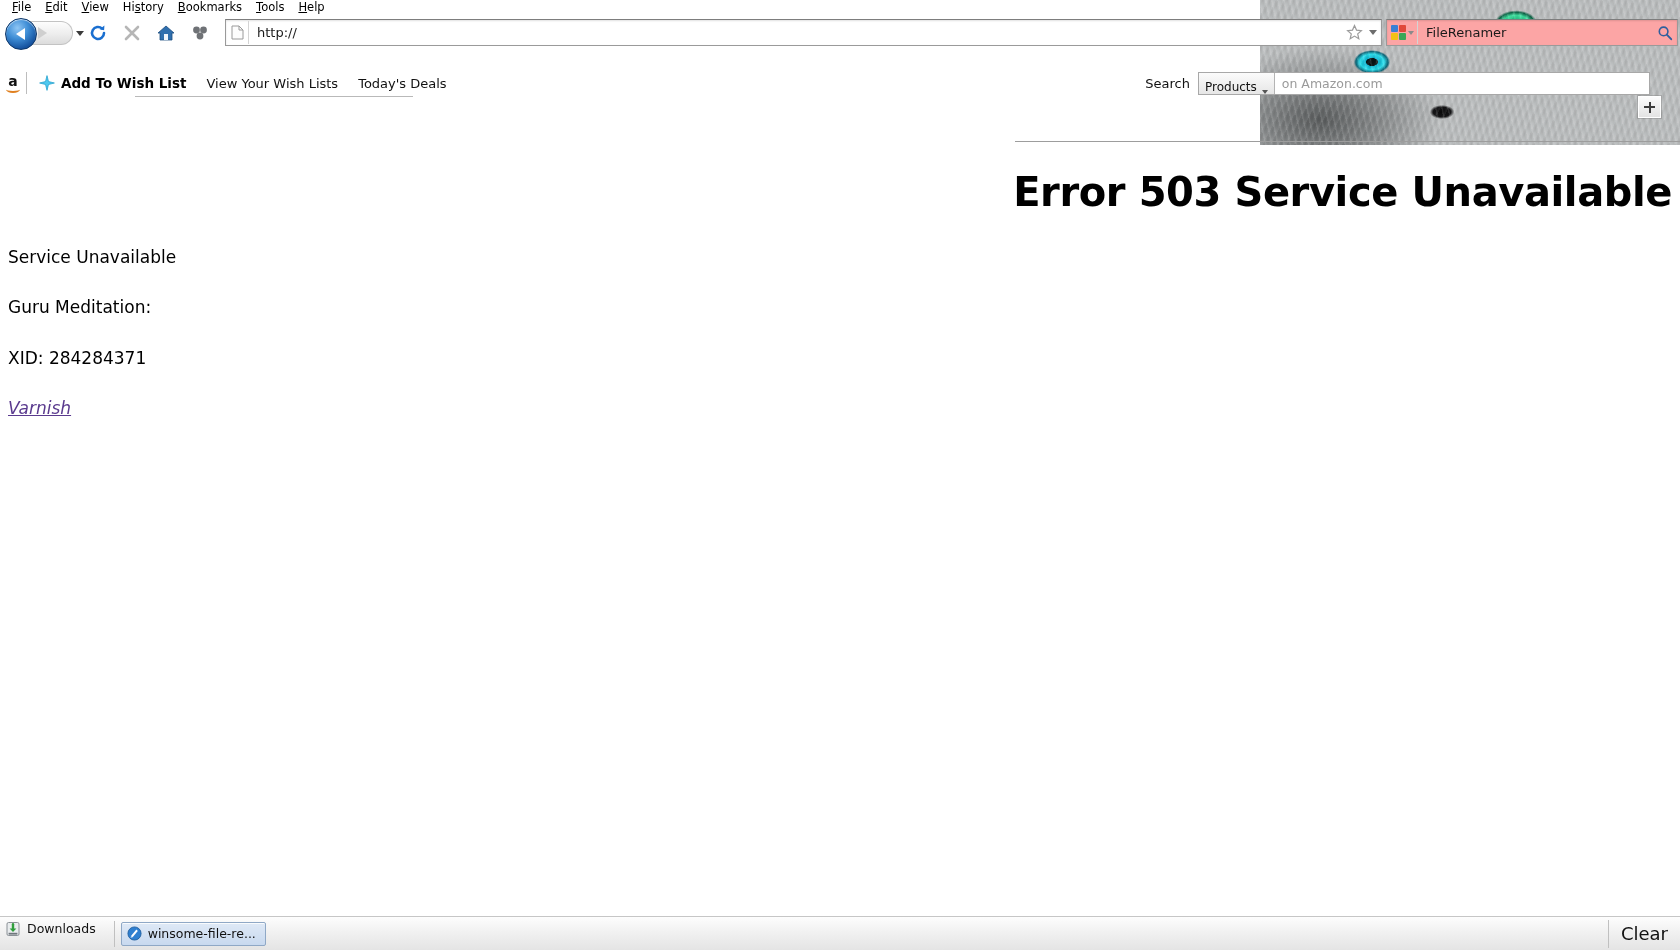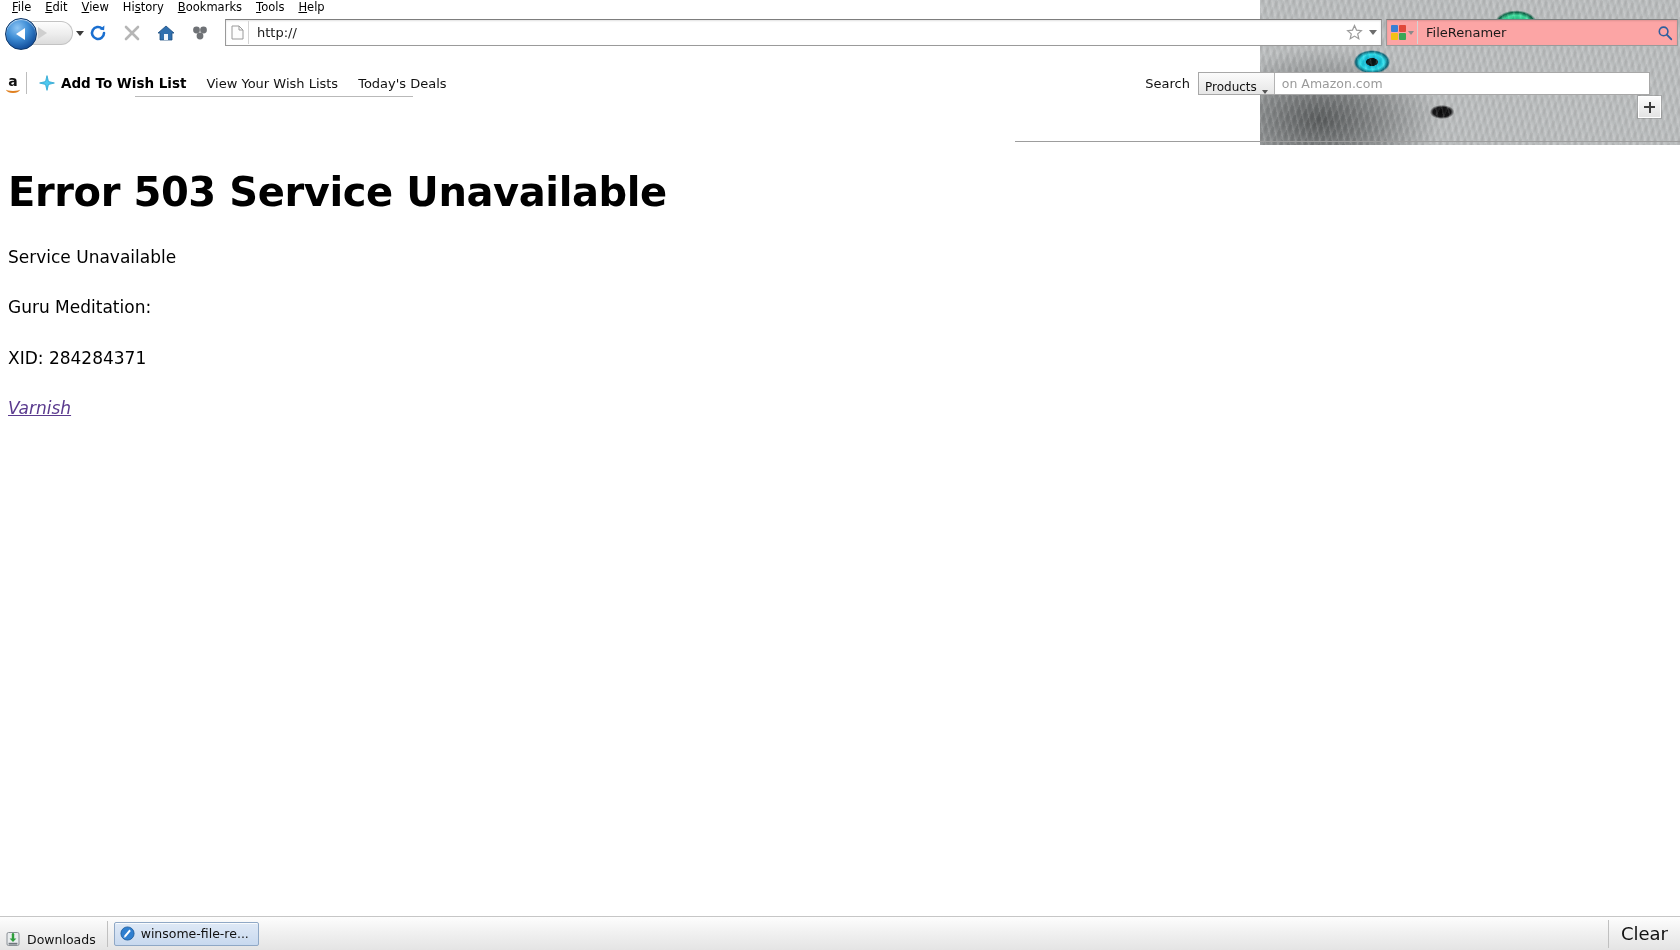--- a/index.html
+++ b/index.html
@@ -308,20 +308,21 @@
     overflow: hidden;
   }
   .page-inner { padding: 8px 8px 0 8px; }
   h1.err-title {
     font-size: 40px;
     font-weight: bold;
     color: #000;
     margin: 16px 0 0 0;
     letter-spacing: -0.4px;
     line-height: 1.15;
+    text-align: right;
   }
   p.err-line {
     font-size: 17px;
     color: #000;
     margin: 32px 0 0 0;
     line-height: 1.2;
   }
   p.err-strong {
     font-size: 17px;
     font-weight: normal;
@@ -352,23 +353,23 @@
     left: 0; bottom: 0;
     width: 1680px;
     height: 33px;
     background: linear-gradient(180deg,#fdfdfd 0%, #f1f1f1 45%, #e4e4e4 100%);
     border-top: 1px solid #c6c6c6;
     display: flex;
     align-items: center;
     z-index: 7;
   }
   .dl-item {
-    display: flex; align-items: flex-end;
+    display: flex; align-items: flex-start;
     gap: 6px;
-    padding: 0 11px 0 5px;
+    padding: 0 18px 0 5px;
     height: 26px;
     border-right: 1px solid #c0c0c0;
     font-size: 12.5px;
     color: #111;
     cursor: pointer;
     flex: 0 0 auto;
   }
   .dl-icon {
     width: 16px; height: 16px;
     position: relative;

